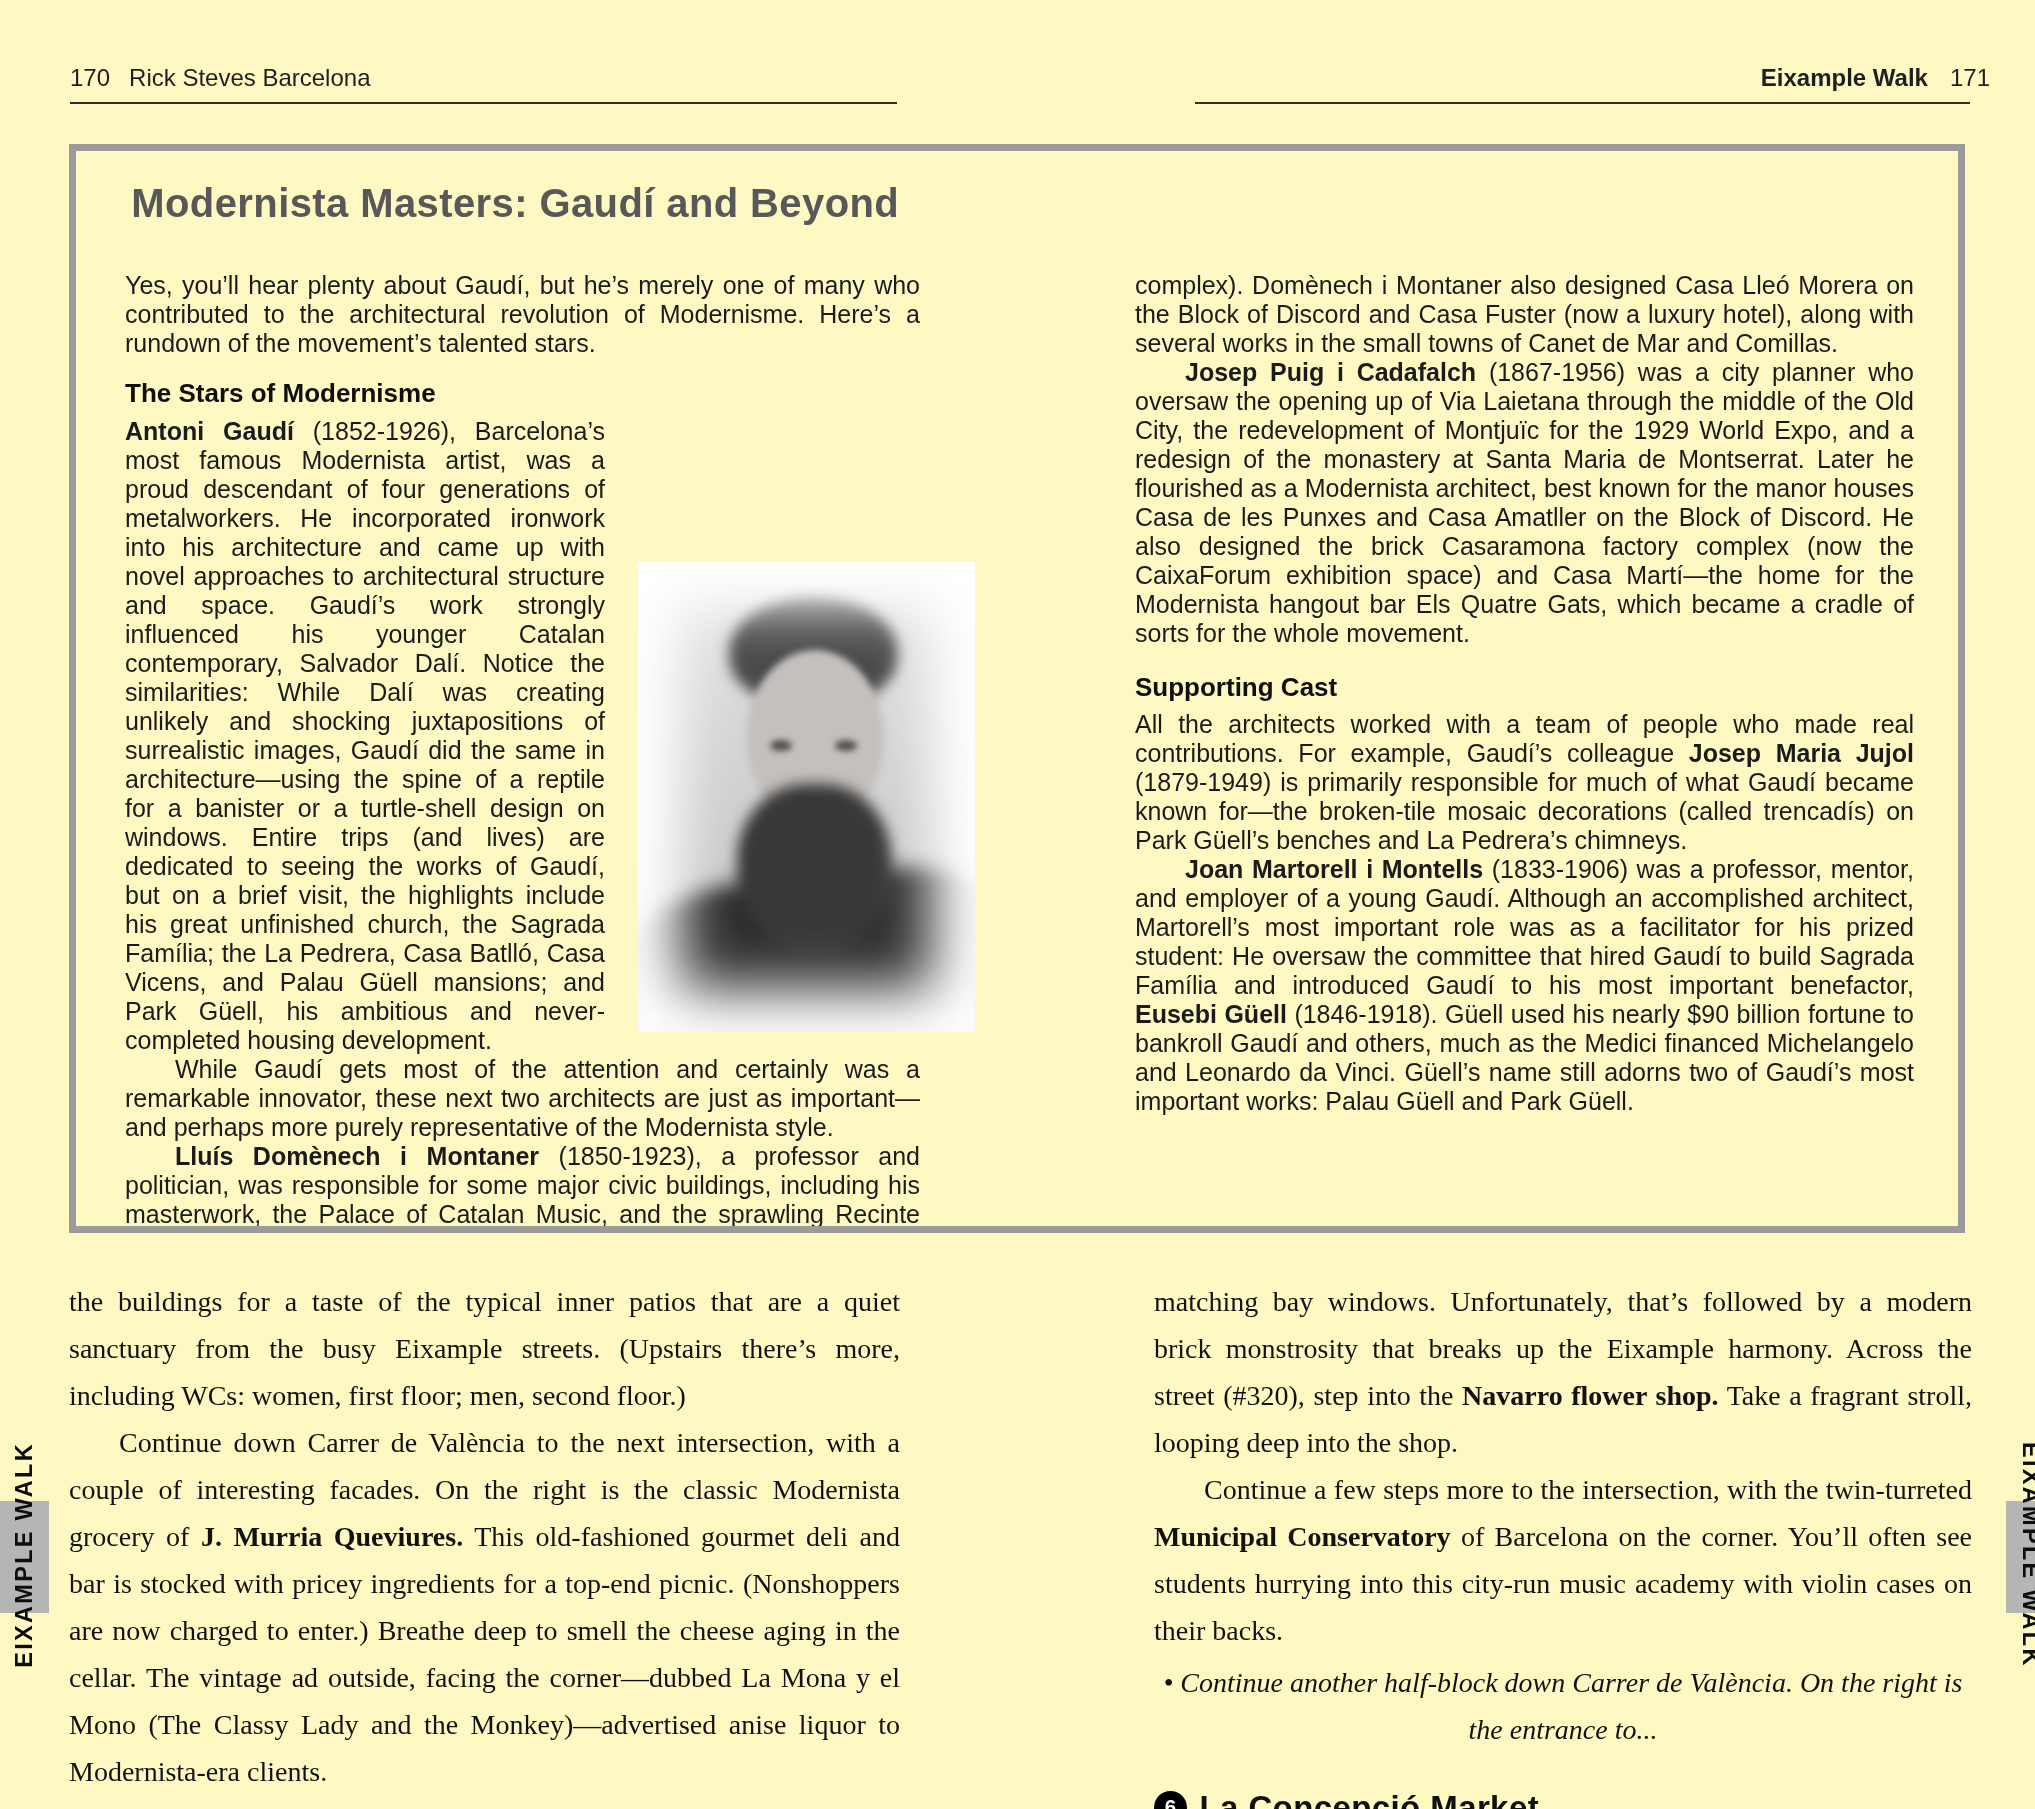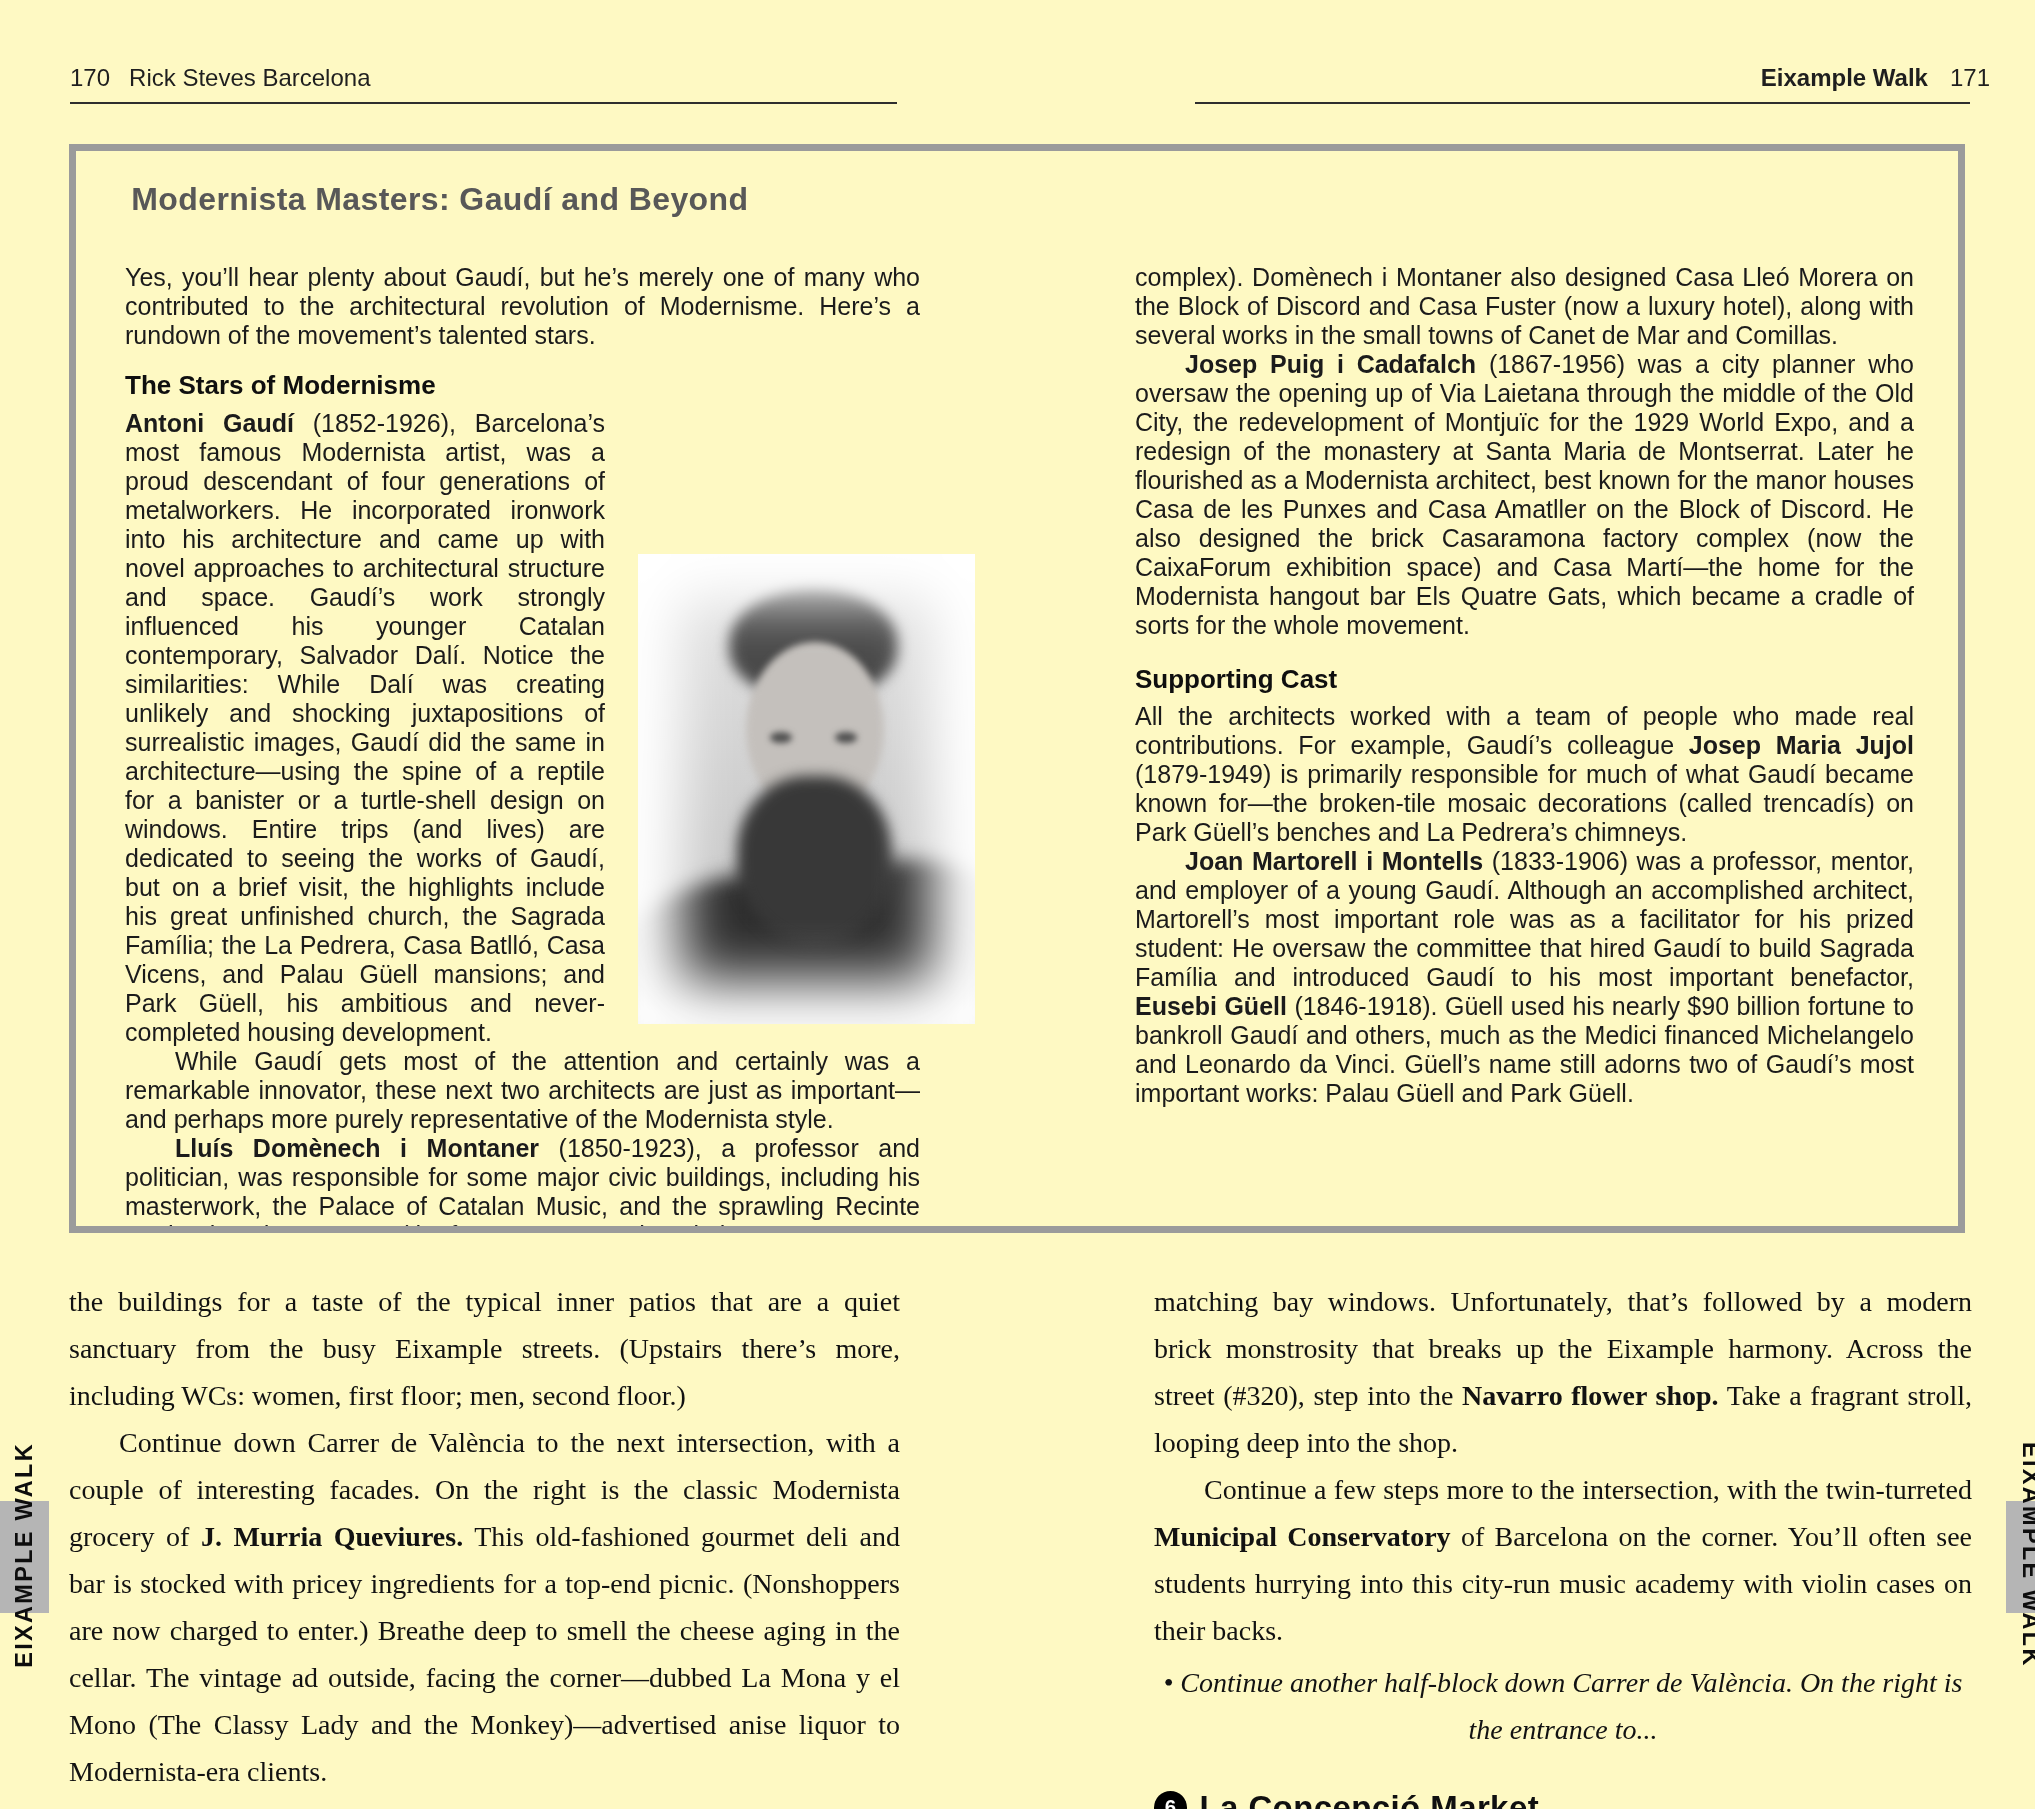--- a/index.html
+++ b/index.html
@@ -13,21 +13,21 @@
   .hdr .gap-l{margin-left:19px;}
   .hdr .gap-r{margin-left:22px;}
   .hdr-r .chapter{font-weight:bold;}
   .rule{position:absolute;top:102px;height:2.3px;background:#2e2e2e;}
   .rule-l{left:70px;width:827px;}
   .rule-r{left:1195px;width:775px;}
 
   
   .sbox{position:absolute;left:69px;top:144px;width:1896px;height:1089px;
         border:7px solid #9b9b9b;box-sizing:border-box;padding:30px 44px 0 49px;overflow:hidden;}
-  .sbox-title{font-size:32px;font-weight:bold;color:#585858;letter-spacing:0.4px;margin-left:6.3px;}
+  .sbox-title{font-size:40px;font-weight:bold;color:#585858;letter-spacing:0.4px;margin-left:6.3px;}
   .sbox-cols{display:flex;gap:215px;margin-top:45px;}
   .scol-l{width:795px;}
   .scol-r{width:779px;}
   .sp{margin:0;font-size:25px;line-height:29px;text-align:justify;color:#1b1b1b;}
   .sp.ind{text-indent:50px;}
   .scol h3{font-size:26px;line-height:31px;margin:20.4px 0 7.8px;color:#0f0f0f;}
   .scol-r h3{margin:23.5px 0 7.8px;}
   .b{font-weight:bold;}
   .i{}
 

